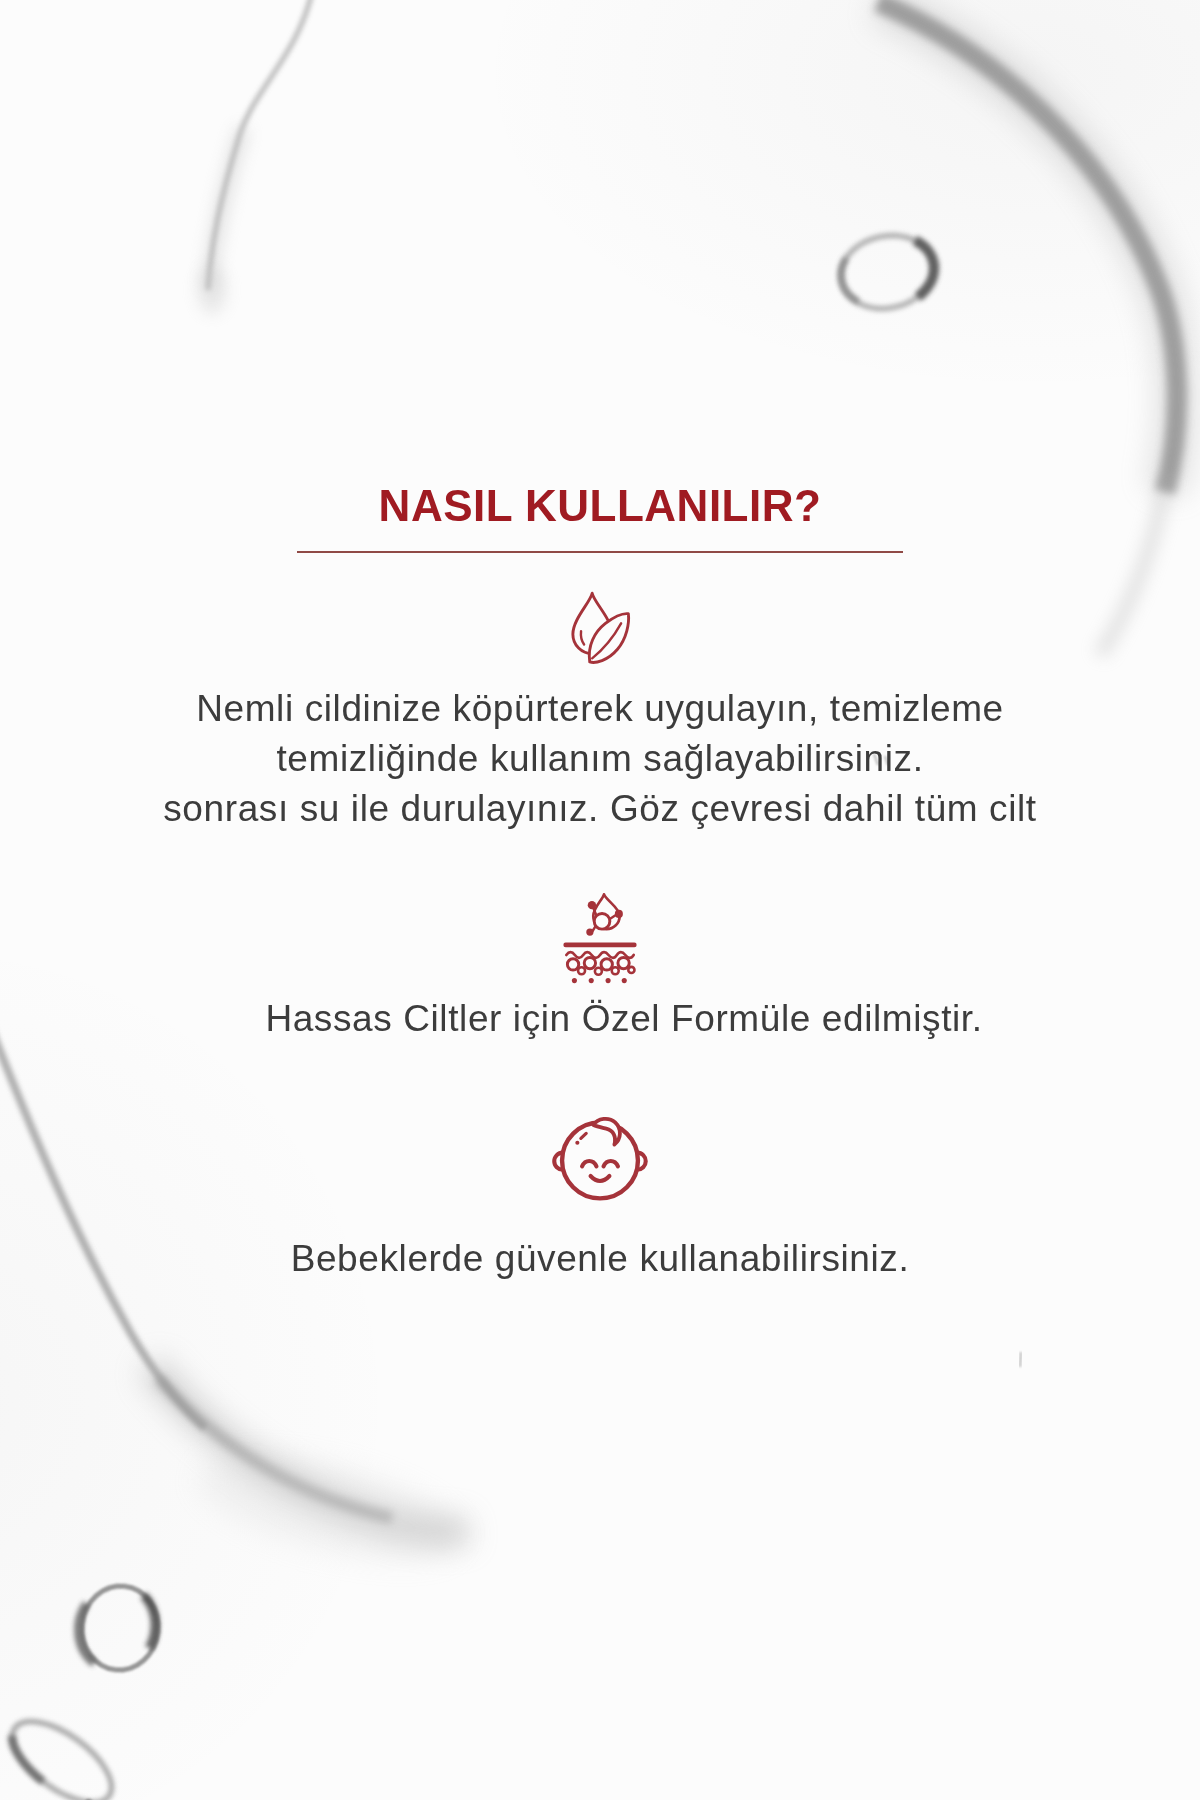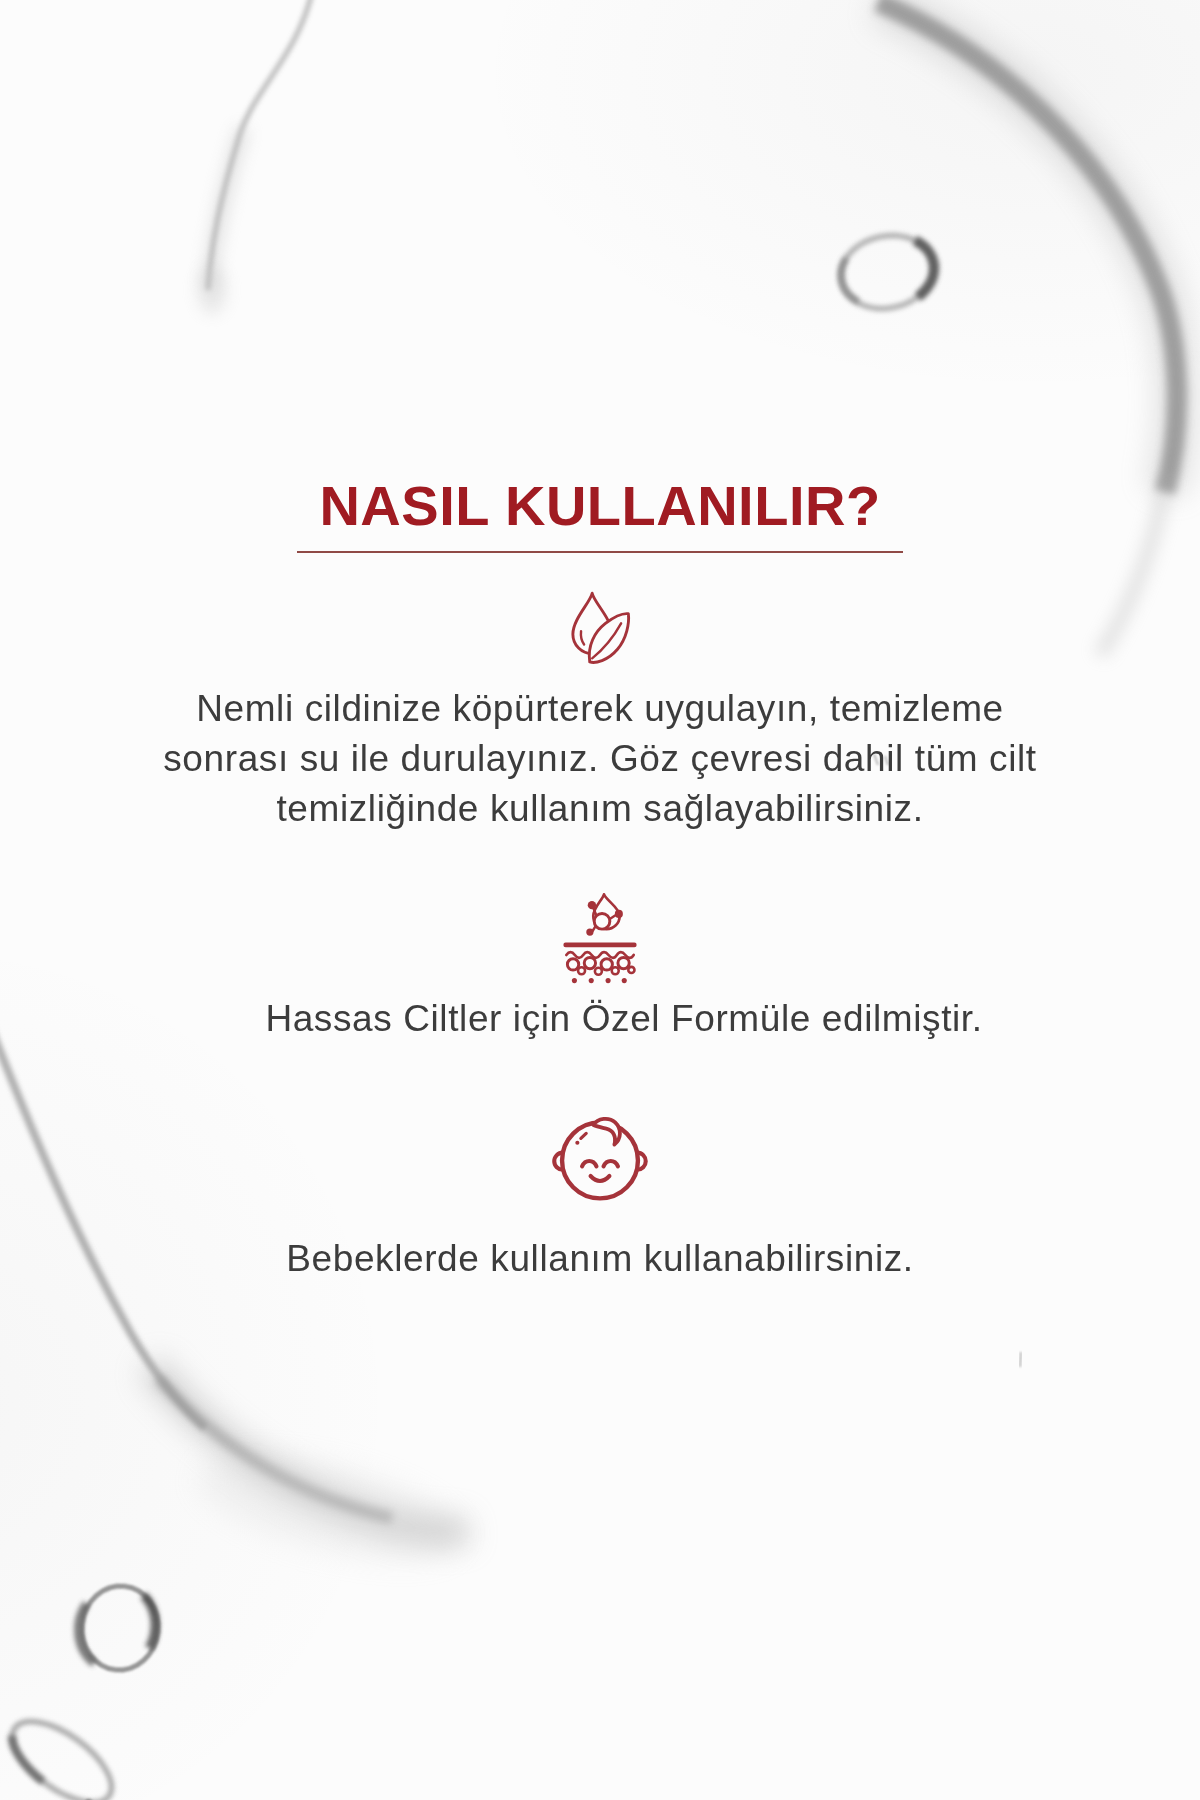--- a/index.html
+++ b/index.html
@@ -11,21 +11,21 @@
     background:
       radial-gradient(900px 520px at 86% 4%, rgba(110,110,110,0.05), transparent 62%),
       radial-gradient(760px 760px at -6% 78%, rgba(110,110,110,0.045), transparent 62%),
       #FCFCFC;
     font-family:"Liberation Sans", sans-serif;
   }
   .bg-svg{position:absolute;inset:0;z-index:0;}
   .layer{position:absolute;left:0;width:100%;z-index:1;text-align:center;}
   .title{
     top:478px;
-    font-size:56px;line-height:56px;font-weight:800;
+    font-size:44px;line-height:56px;font-weight:800;
     letter-spacing:0.5px;
     color:#A01B22;
   }
   .divider{
     position:absolute;z-index:1;
     top:551px;left:50%;margin-left:-303px;
     width:606px;height:2px;background:#7C2A26;opacity:0.85;
   }
   .icon-wrap{position:absolute;left:50%;transform:translateX(-50%);z-index:1;}
   .icon-drop{top:589px;}
@@ -116,22 +116,22 @@
     <svg width="82" height="82" viewBox="0 0 68 68" fill="none" stroke="#A5333A" stroke-width="2.4" stroke-linecap="round" stroke-linejoin="round">
       <path d="M27.5 3.5 C 26 11, 11.5 25, 11.5 37.5 A 16.2 16.2 0 0 0 44 37.5 C 44 25, 29 11, 27.5 3.5 Z"></path>
       <path d="M18.3 35 C 17.8 39.3, 18.6 43, 20.8 46" stroke-width="2"></path>
       <path d="M25.5 60.5 C 23.5 47, 29.5 35.5, 38.5 28.5 C 46.5 22.5, 53.5 20, 57.5 20.5 C 58.5 28.5, 56 41, 48.5 50 C 40.5 59.5, 30 62, 25.5 60.5 Z" fill="#FCFCFC"></path>
       <path d="M51.5 28.5 C 46 38.5, 38 49, 27.5 57.5" stroke-width="2"></path>
     </svg>
   </div>
 
   <div class="layer body-text para1">
     <div class="line">Nemli cildinize köpürterek uygulayın, temizleme</div>
+    <div class="line">temizliğinde kullanım sağlayabilirsiniz.</div>
     <div class="line">sonrası su ile durulayınız. Göz çevresi dahil tüm cilt</div>
-    <div class="line">temizliğinde kullanım sağlayabilirsiniz.</div>
   </div>
 
   <div class="icon-wrap icon-skin">
     <svg width="92" height="97" viewBox="0 0 68 72" fill="none" stroke="#A5333A" stroke-width="2.2" stroke-linecap="round" stroke-linejoin="round">
       <path d="M37 2.5 C 35.8 6.5, 29 12.5, 29 18.5 A 9.8 9.8 0 0 0 48.6 18.5 C 48.6 12.5, 38.2 6.5, 37 2.5 Z" stroke-width="2"></path>
       <path d="M31.5 18.5 L 29.2 13 M41 21 L 45.2 18.2 M30.5 26.5 L 28.6 29.5" stroke-width="1.8"></path>
       <circle cx="35.5" cy="22.5" r="5.8" fill="#FCFCFC" stroke-width="2.2"></circle>
       <circle cx="28" cy="10.5" r="3.1" fill="#A5333A" stroke="none"></circle>
       <circle cx="48" cy="17" r="3" fill="#A5333A" stroke="none"></circle>
       <circle cx="26.5" cy="30.5" r="2.7" fill="#A5333A" stroke="none"></circle>
@@ -164,16 +164,16 @@
       <path d="M29.5 13 C 32.5 8.2, 40 7.2, 44.3 11.2 C 48.8 15.4, 48.6 22.4, 43.8 26.2 C 45.2 20.8, 43.2 16.6, 38.2 15.4 C 34.8 14.6, 31.8 14, 29.5 13 Z" fill="#FCFCFC" stroke-width="2.6"></path>
       <path d="M21 22 L 24.6 18.6" stroke-width="2.2"></path>
       <circle cx="18.6" cy="25" r="1.4" fill="#A5333A" stroke="none"></circle>
       <path d="M21.8 41 C 24 36.2, 29.4 36.2, 31.6 41"></path>
       <path d="M36.4 41 C 38.6 36.2, 44 36.2, 46.2 41"></path>
       <path d="M27.6 47.6 Q 34 54.4 40.4 47.6"></path>
     </svg>
   </div>
 
   <div class="layer body-text para3">
-    <div class="line">Bebeklerde kullanım kullanabilirsiniz.</div>
+    <div class="line">Bebeklerde güvenle kullanabilirsiniz.</div>
   </div>
 
 </div>
 
 </body></html>

